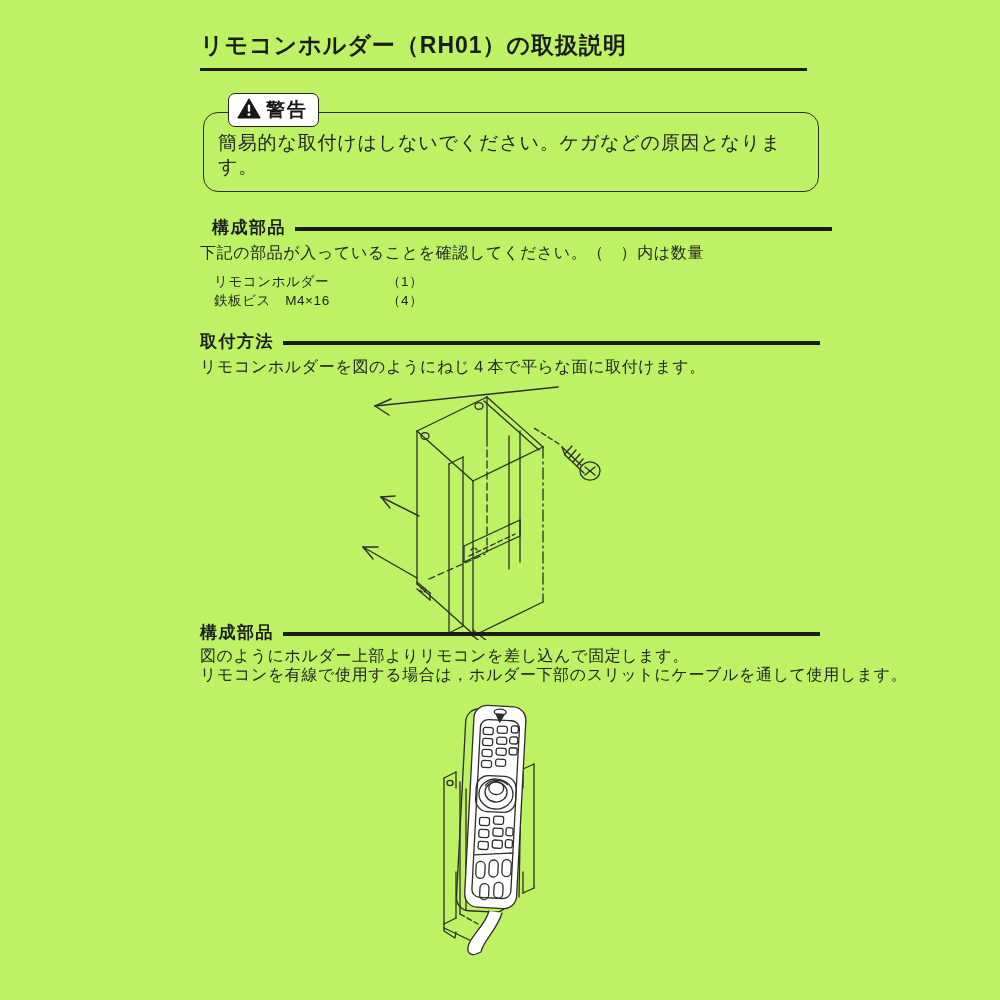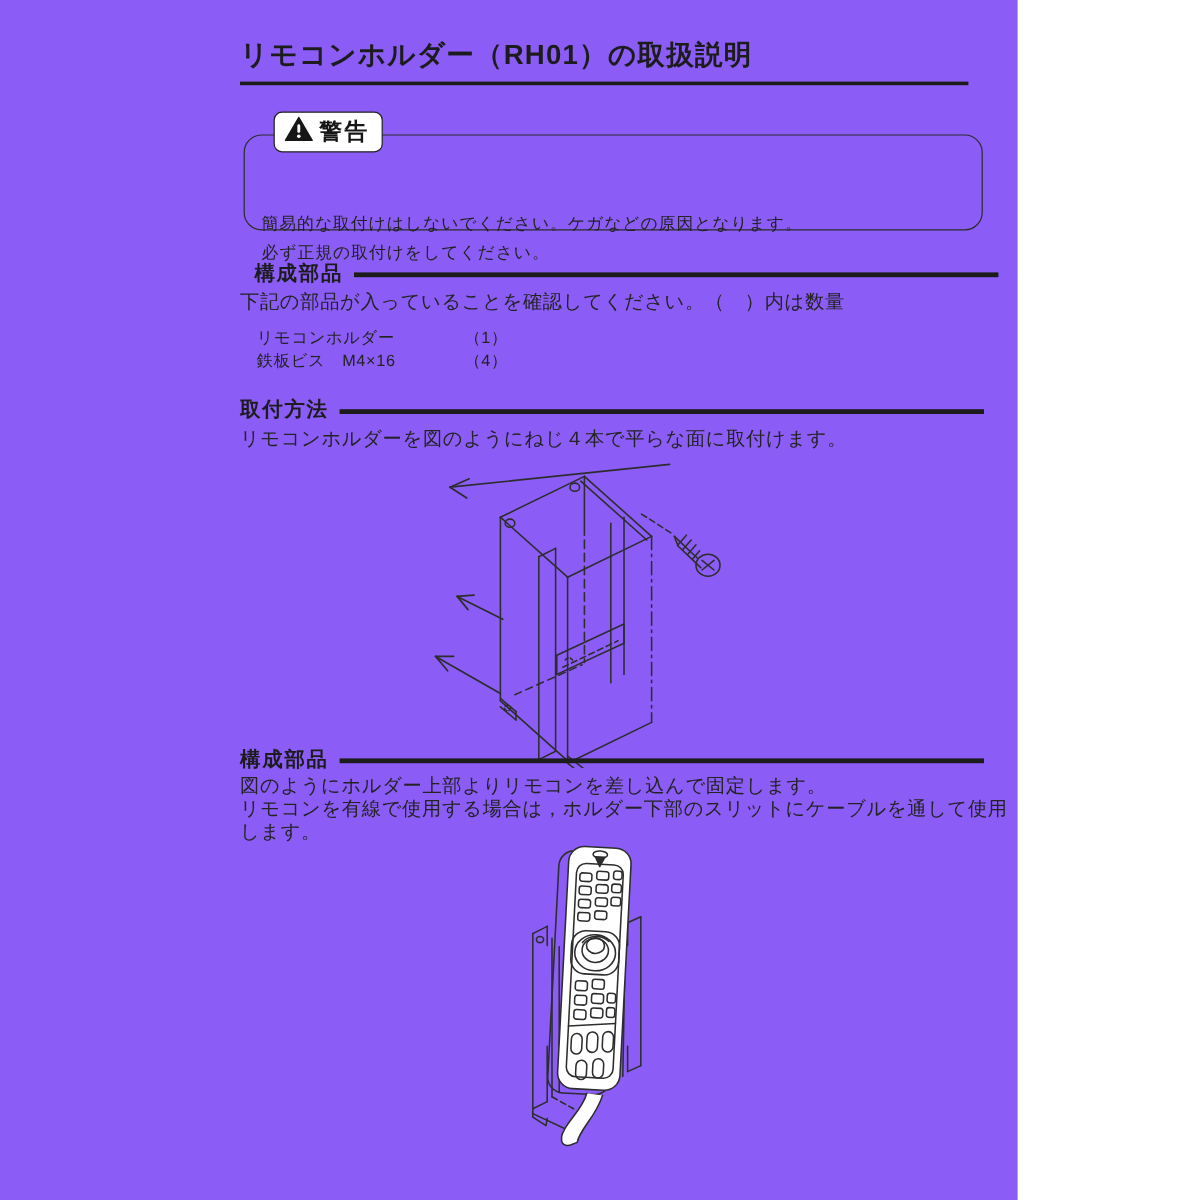--- a/index.html
+++ b/index.html
@@ -4,23 +4,23 @@
 <style>
   * { margin: 0; padding: 0; box-sizing: border-box; }
   html, body { background: #ffffff; }
   body {
     font-family: "Liberation Sans", "DejaVu Sans", sans-serif;
     color: #1f1f1f;
     -webkit-font-smoothing: antialiased;
   }
   .sheet {
     position: relative;
-    width: 848px;
+    width: 1000px;
     height: 1000px;
-    background: #8b5cf6;
+    background: #bef264;
     overflow: hidden;
   }
   
   .doc-title {
     position: absolute;
     left: 200px; top: 30px;
     width: 612px;
     font-size: 23px;
     font-weight: bold;
     letter-spacing: 1px;
@@ -53,25 +53,24 @@
   }
   .warning-badge .badge-label {
     font-size: 19px;
     font-weight: bold;
     letter-spacing: 2px;
     color: #161616;
   }
   .warning-lines {
     position: absolute;
     left: 14px; top: 18px;
-    font-size: 14px;
+    font-size: 19px;
     letter-spacing: 0.8px;
     line-height: 24px;
     color: #222222;
-    margin-top: 43px;
   }
   
   .section-header {
     position: absolute;
     left: 200px;
     width: 620px;
     display: flex;
     align-items: center;
   }
   .section-heading {
@@ -127,21 +126,20 @@
         <svg width="24" height="21" viewBox="0 0 24 21">
           <path d="M12 0.8 L23.2 20 L0.8 20 Z" fill="#161616" stroke="#161616" stroke-linejoin="round"></path>
           <rect x="10.8" y="6.5" width="2.4" height="7.2" rx="1.2" fill="#ffffff"></rect>
           <circle cx="12" cy="16.6" r="1.5" fill="#ffffff"></circle>
         </svg>
       </span>
       <span class="badge-label">警告</span>
     </div>
     <div class="warning-lines">
       <div>簡易的な取付けはしないでください。ケガなどの原因となります。</div>
-      <div>必ず正規の取付けをしてください。</div>
     </div>
   </div>
 
   <div class="section-header" style="top: 216px; margin-left: 12px;">
     <span class="section-heading">構成部品</span>
     <span class="section-rule"></span>
   </div>
   <p class="body-text" style="top: 243px;">下記の部品が入っていることを確認してください。（　）内は数量</p>
   <div class="parts-list" style="top: 272px;">
     <div class="part-row">

